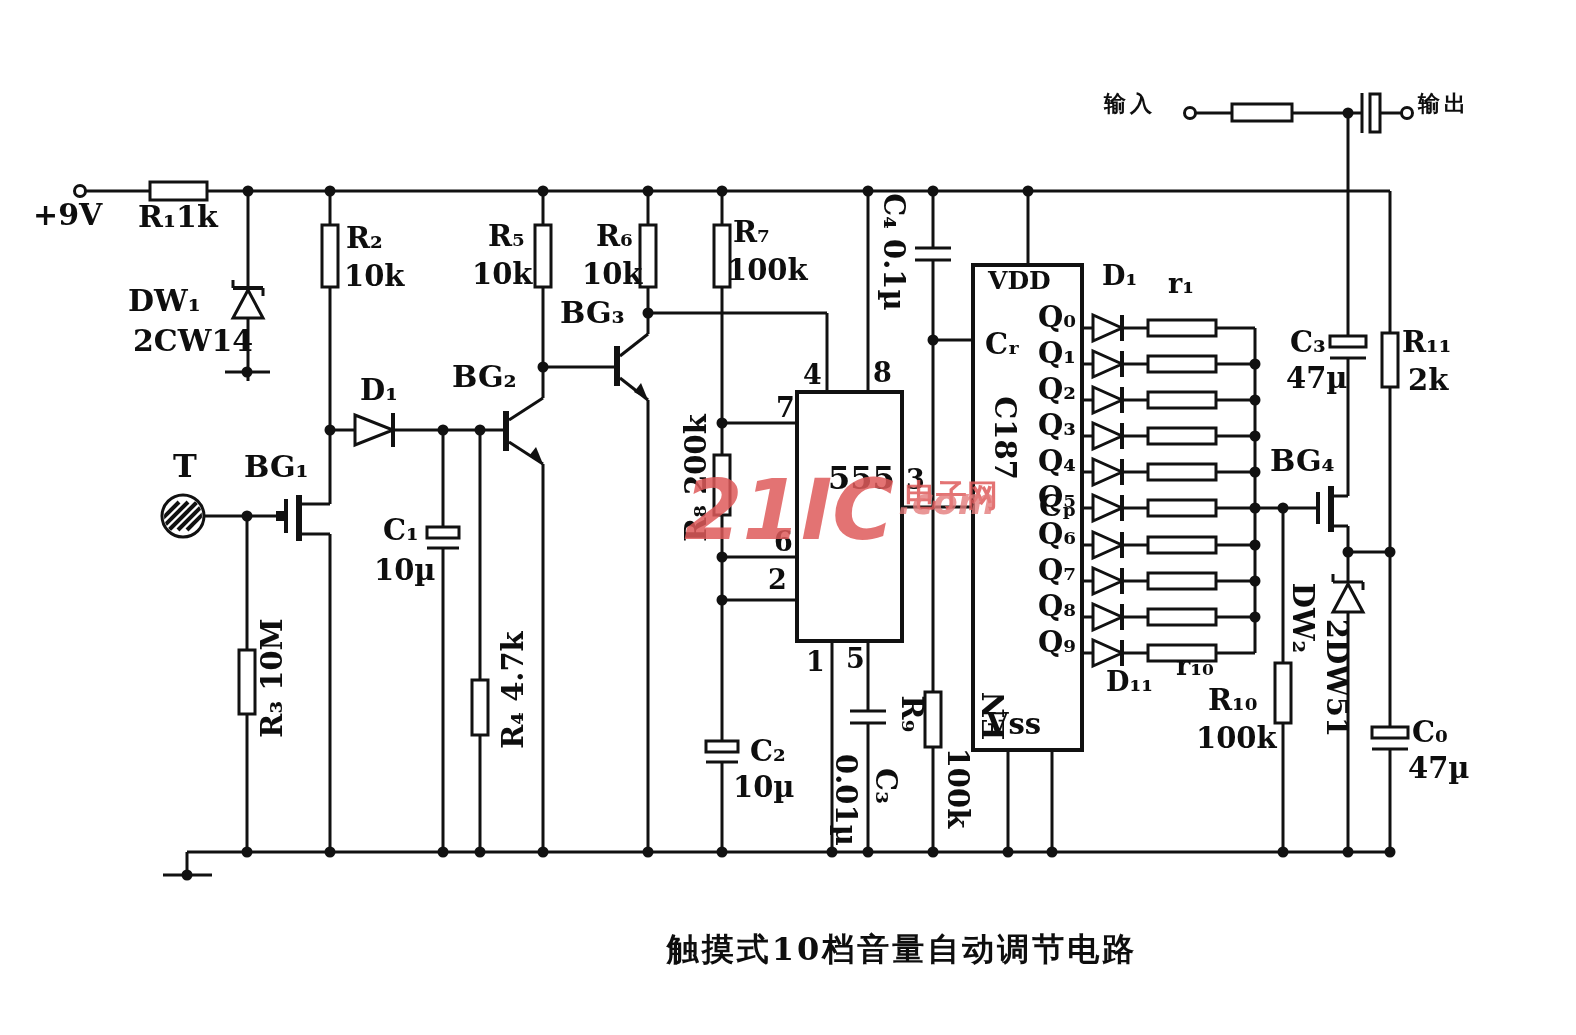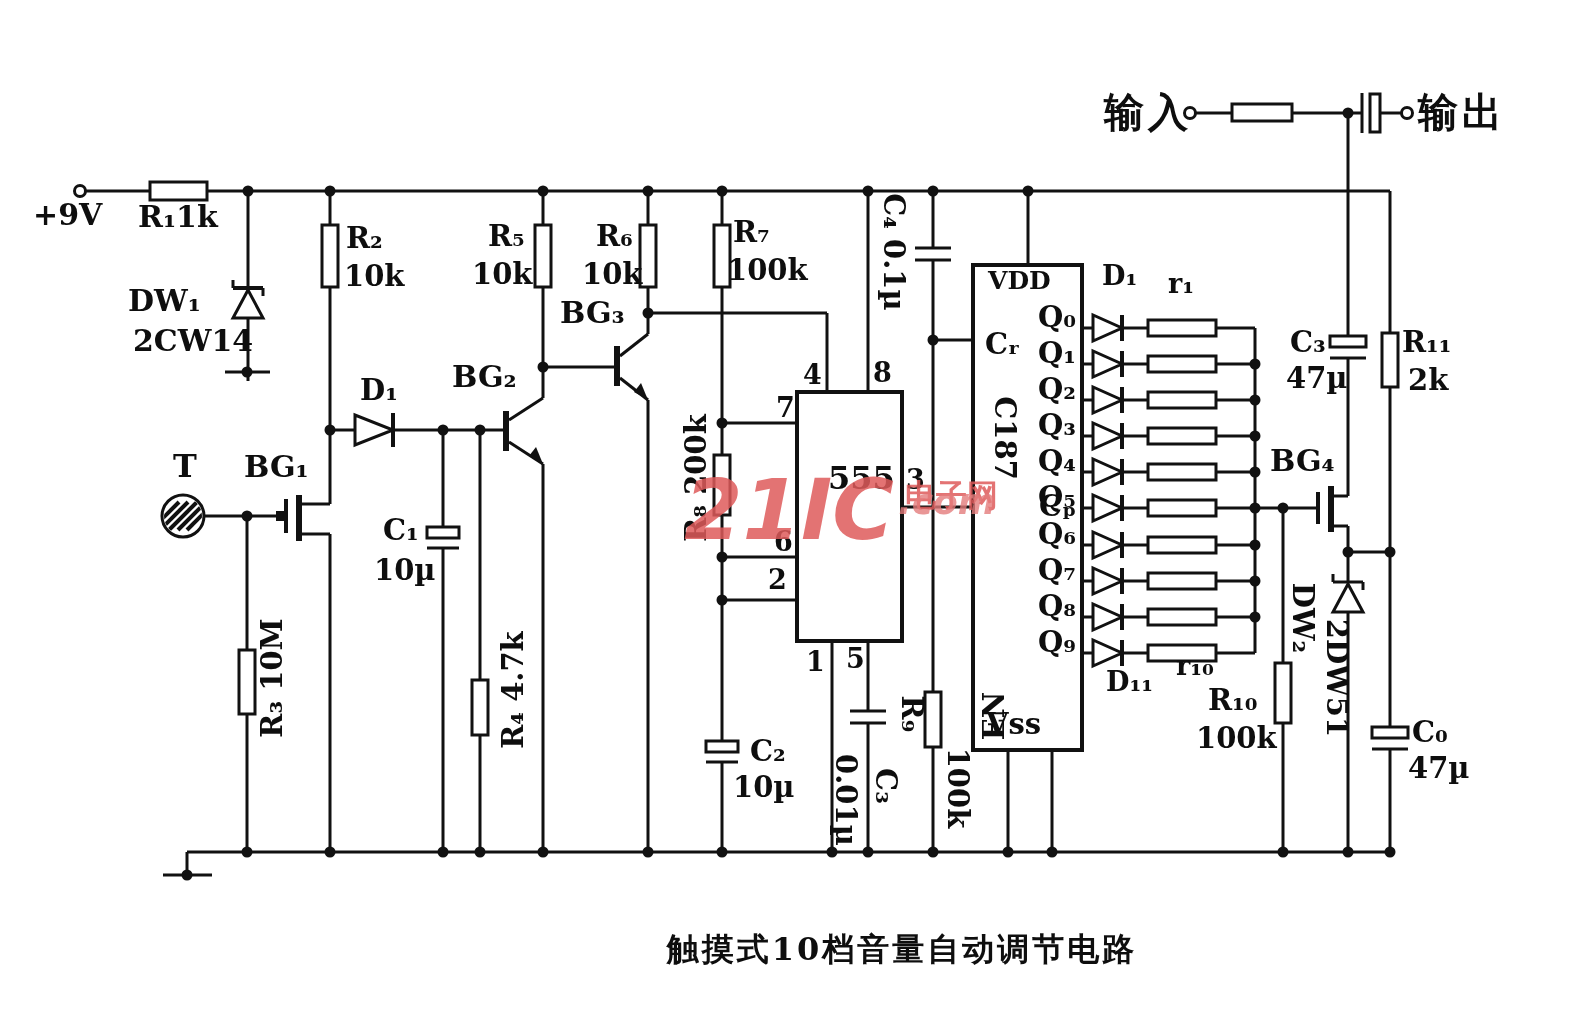--- a/index.html
+++ b/index.html
@@ -1,20 +1,20 @@
 <!DOCTYPE html>
 <html><head>
 <meta charset="utf-8">
 <style>
   html,body{margin:0;padding:0;background:#888;}
   #page{position:relative;width:1576px;height:1035px;background:#ffffff;overflow:hidden;
         font-family:"DejaVu Serif","DejaVu Sans","Liberation Serif",serif;}
   svg{position:absolute;left:0;top:0;}
   .lbl{position:absolute;font-weight:bold;color:#0e0e0e;font-size:29px;line-height:1;white-space:nowrap;}
-  .fs25{font-size:25px}.fs27{font-size:27px}.fs30{font-size:30px}.fs32{font-size:32px}.fs34{font-size:40px}
+  .fs25{font-size:25px}.fs27{font-size:27px}.fs30{font-size:30px}.fs32{font-size:32px}.fs34{font-size:22px}
   .vrl{writing-mode:vertical-rl;transform:translate(-50%,-50%);}
   .ccw{transform:translate(-50%,-50%) rotate(-90deg);}
   .cjk{letter-spacing:4px;}
   #title{left:902px;top:933px;transform:translateX(-50%);font-size:32px;letter-spacing:3px;}
   .wm{position:absolute;color:rgba(222,90,90,.85);font-family:"DejaVu Sans","Liberation Sans",sans-serif;
       font-weight:bold;pointer-events:none;z-index:6;line-height:1;}
   #wm-logo{left:684px;top:468px;font-size:84px;font-style:italic;}
   #wm-site{left:905px;top:480px;font-size:31px;}
   #wm-dom{left:898px;top:484px;font-size:36px;font-style:italic;color:rgba(228,124,124,.8);}
 </style>

